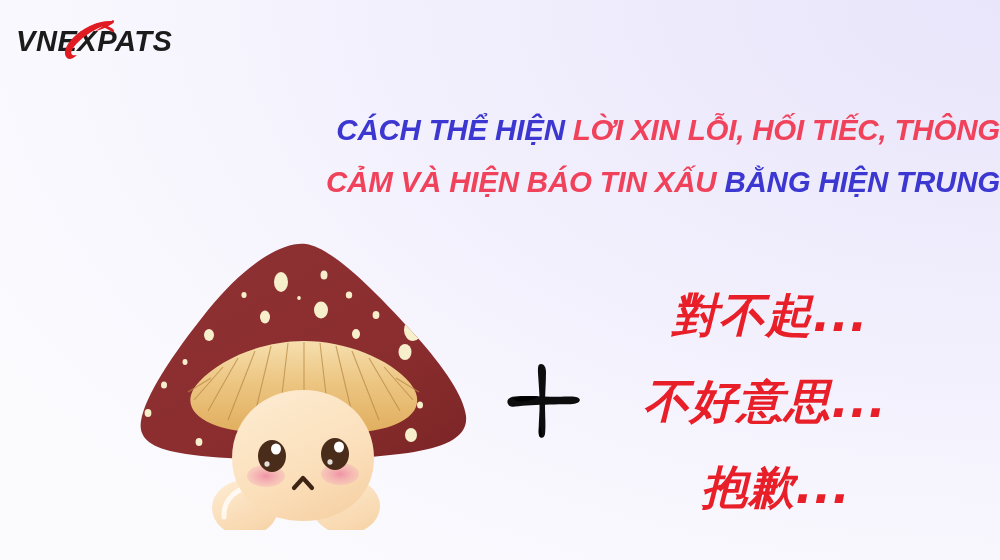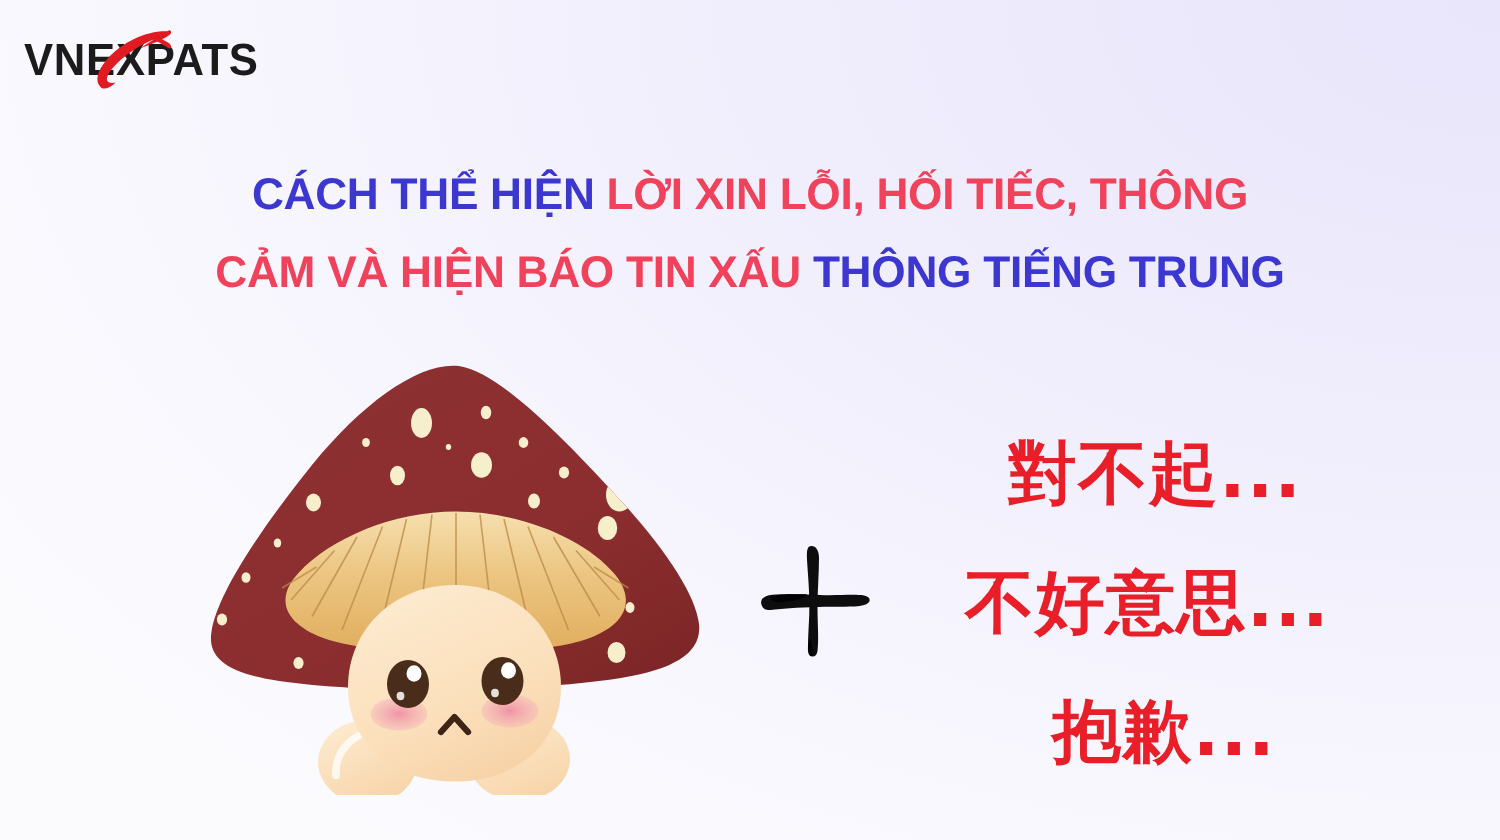--- a/index.html
+++ b/index.html
@@ -9,20 +9,21 @@
     overflow:hidden;
     font-family:"Liberation Sans", sans-serif;
   }
 
   #slide {
     position:relative;
     width:1000px; height:560px;
     background:
       radial-gradient(120% 130% at 100% 0%, #e9e5fb 0%, #eeebfc 30%, #f4f2fd 58%, #f9f8fe 80%, #fbfbfe 100%);
     overflow:hidden;
+    font-style:italic;
   }
 
   
   #logo {
     position:absolute;
     left:16px; top:18px;
     width:180px; height:44px;
   }
   #logo .wordmark {
     position:absolute;
@@ -41,21 +42,21 @@
     left:44px; top:0px;
     width:58px; height:44px;
     pointer-events:none;
   }
 
   
   #title {
     position:absolute;
     left:0; right:0;
     top:104px;
-    text-align:center;
+    text-align:right;
     line-height:52px;
     font-size:29.5px;
     font-weight:bold;
     letter-spacing:-0.2px;
     white-space:nowrap;
   }
   #title .ln { display:block; }
   .c-blue { color:#3c37d1; }
   .c-pink { color:#f1425b; }
 
@@ -107,21 +108,21 @@
       <path d="M53 2 C48 5 41 9 34 14 C40 12 47 9 52 6 C54 5 55 3 53 2 Z" fill="#e01b22"></path>
       <path d="M36 6 C42 8 48 11 52 14 C54 15 55 13 53 11 C49 8 43 6 37 5 Z" fill="#e01b22"></path>
     </svg>
   </div>
 
   <div id="title">
     <span class="ln">
       <span class="c-blue">CÁCH THỂ HIỆN </span><span class="c-pink">LỜI XIN LỖI, HỐI TIẾC, THÔNG</span>
     </span>
     <span class="ln">
-      <span class="c-pink">CẢM VÀ HIỆN BÁO TIN XẤU </span><span class="c-blue">THÔNG TIẾNG TRUNG</span>
+      <span class="c-pink">CẢM VÀ HIỆN BÁO TIN XẤU </span><span class="c-blue">BẰNG HIỆN TRUNG</span>
     </span>
   </div>
 
   <svg id="mushroom" viewBox="0 0 352 300">
     <defs>
       <linearGradient id="capG" x1="0.15" y1="0.1" x2="0.9" y2="1">
         <stop offset="0" stop-color="#8d3031"></stop>
         <stop offset="0.55" stop-color="#8c2e2f"></stop>
         <stop offset="1" stop-color="#7d2627"></stop>
       </linearGradient>

